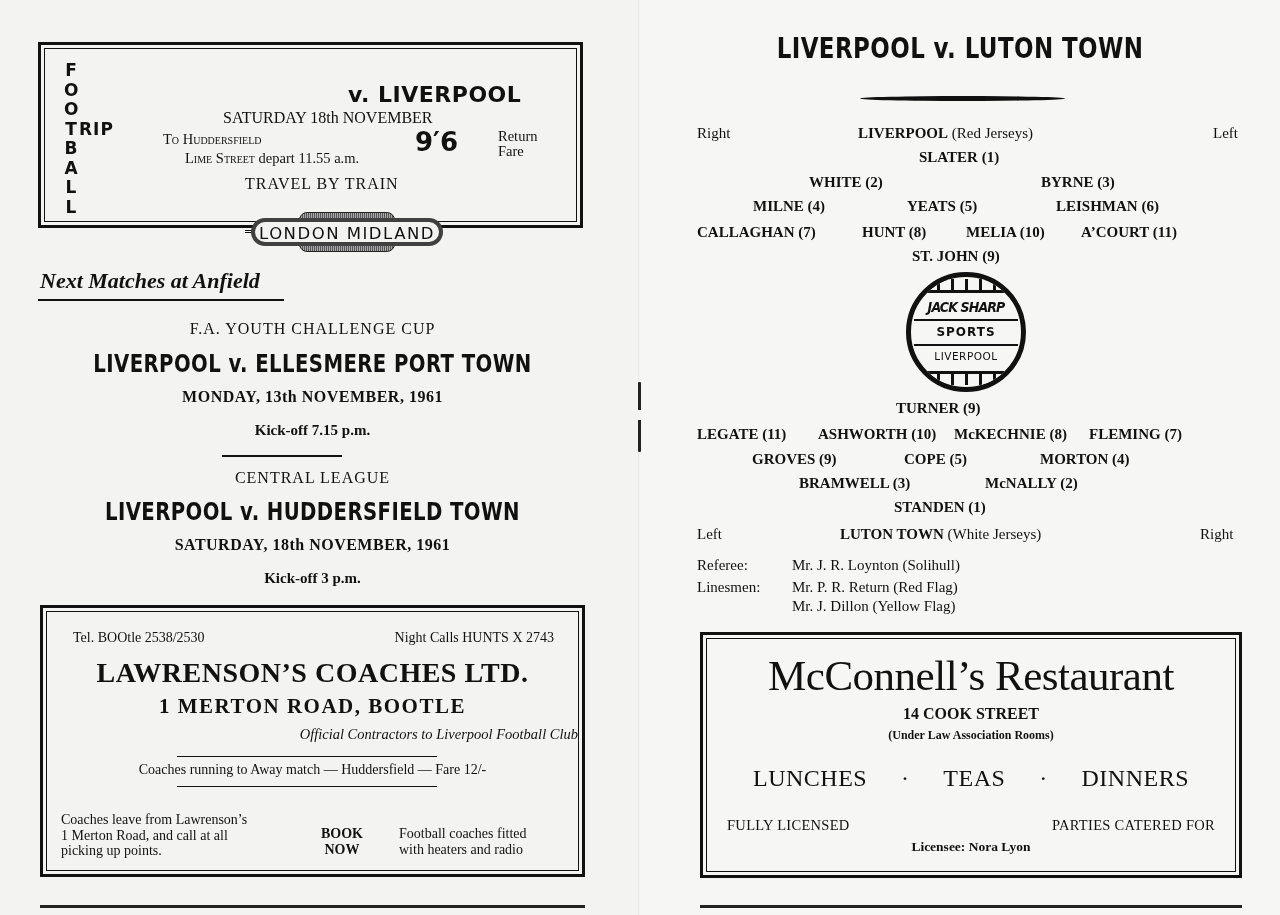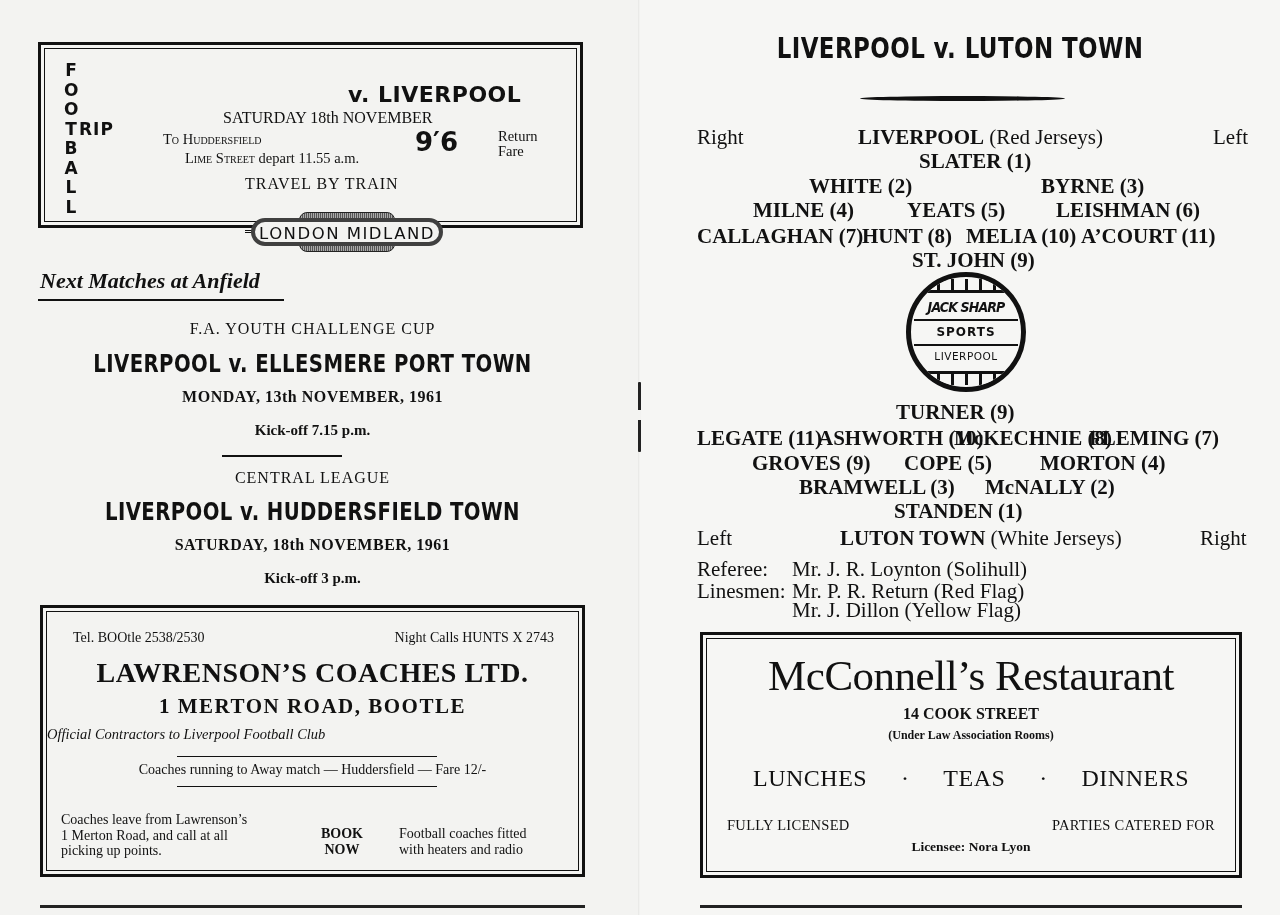--- a/index.html
+++ b/index.html
@@ -89,39 +89,39 @@
   .mdate { font-size: 16px; font-weight: bold; letter-spacing: 0.5px; }
   .ko { font-size: 15px; font-weight: bold; }
   .sep { position: absolute; left: 222px; top: 455px; width: 120px; height: 1.5px; background: #111; }
 
   
   .coach { left: 40px; top: 605px; width: 545px; height: 272px; }
   .coach .tel { position: absolute; left: 26px; top: 18px; font-size: 14px; }
   .coach .night { position: absolute; right: 24px; top: 18px; font-size: 14px; }
   .coach .name { position: absolute; left: 0; right: 0; top: 45px; text-align: center; font-size: 28px; font-weight: bold; letter-spacing: 0.5px; }
   .coach .addr { position: absolute; left: 0; right: 0; top: 82px; text-align: center; font-size: 21px; font-weight: bold; letter-spacing: 1.5px; }
-  .coach .off { position: absolute; left: 0; right: 0; top: 114px; text-align: left; font-size: 14.5px; font-style: italic; }
+  .coach .off { position: absolute; left: 0; right: 0; top: 114px; text-align: right; font-size: 14.5px; font-style: italic; }
   .coach .r1 { position: absolute; left: 130px; top: 144px; width: 260px; height: 1px; background: #111; }
   .coach .running { position: absolute; left: 0; right: 0; top: 150px; text-align: center; font-size: 14px; }
   .coach .r2 { position: absolute; left: 130px; top: 174px; width: 260px; height: 1px; background: #111; }
   .coach .leave { position: absolute; left: 14px; top: 200px; font-size: 14px; line-height: 15.5px; }
   .coach .book { position: absolute; left: 274px; top: 214px; font-size: 14px; font-weight: bold; line-height: 15.5px; text-align: center; }
   .coach .fitted { position: absolute; left: 352px; top: 214px; font-size: 14px; line-height: 15.5px; }
 
   
   .rtitle {
     position: absolute; left: 640px; width: 640px; top: 32px; text-align: center;
     font-family: "DejaVu Sans", sans-serif; font-weight: bold; font-size: 28px;
     transform: scaleX(0.82); letter-spacing: 0.5px;
   }
   .swoosh {
     position: absolute; left: 860px; top: 96px; width: 205px; height: 5px;
     background: #111; border-radius: 50%;
   }
-  .row { position: absolute; font-size: 21px; white-space: nowrap; }
+  .row { position: absolute; font-size: 15px; white-space: nowrap; }
   .b { font-weight: bold; }
   .ball {
     position: absolute; left: 906px; top: 272px; width: 120px; height: 120px;
     border: 5px solid #111; border-radius: 50%; background: #f6f6f4; overflow: hidden;
   }
   .ball .stitch-top, .ball .stitch-bot {
     position: absolute; left: 12px; right: 12px; height: 14px;
     background: repeating-linear-gradient(90deg,#111 0 3px,#f6f6f4 3px 14px);
   }
   .ball .stitch-top { top: 2px; border-bottom: 3px solid #111; }

